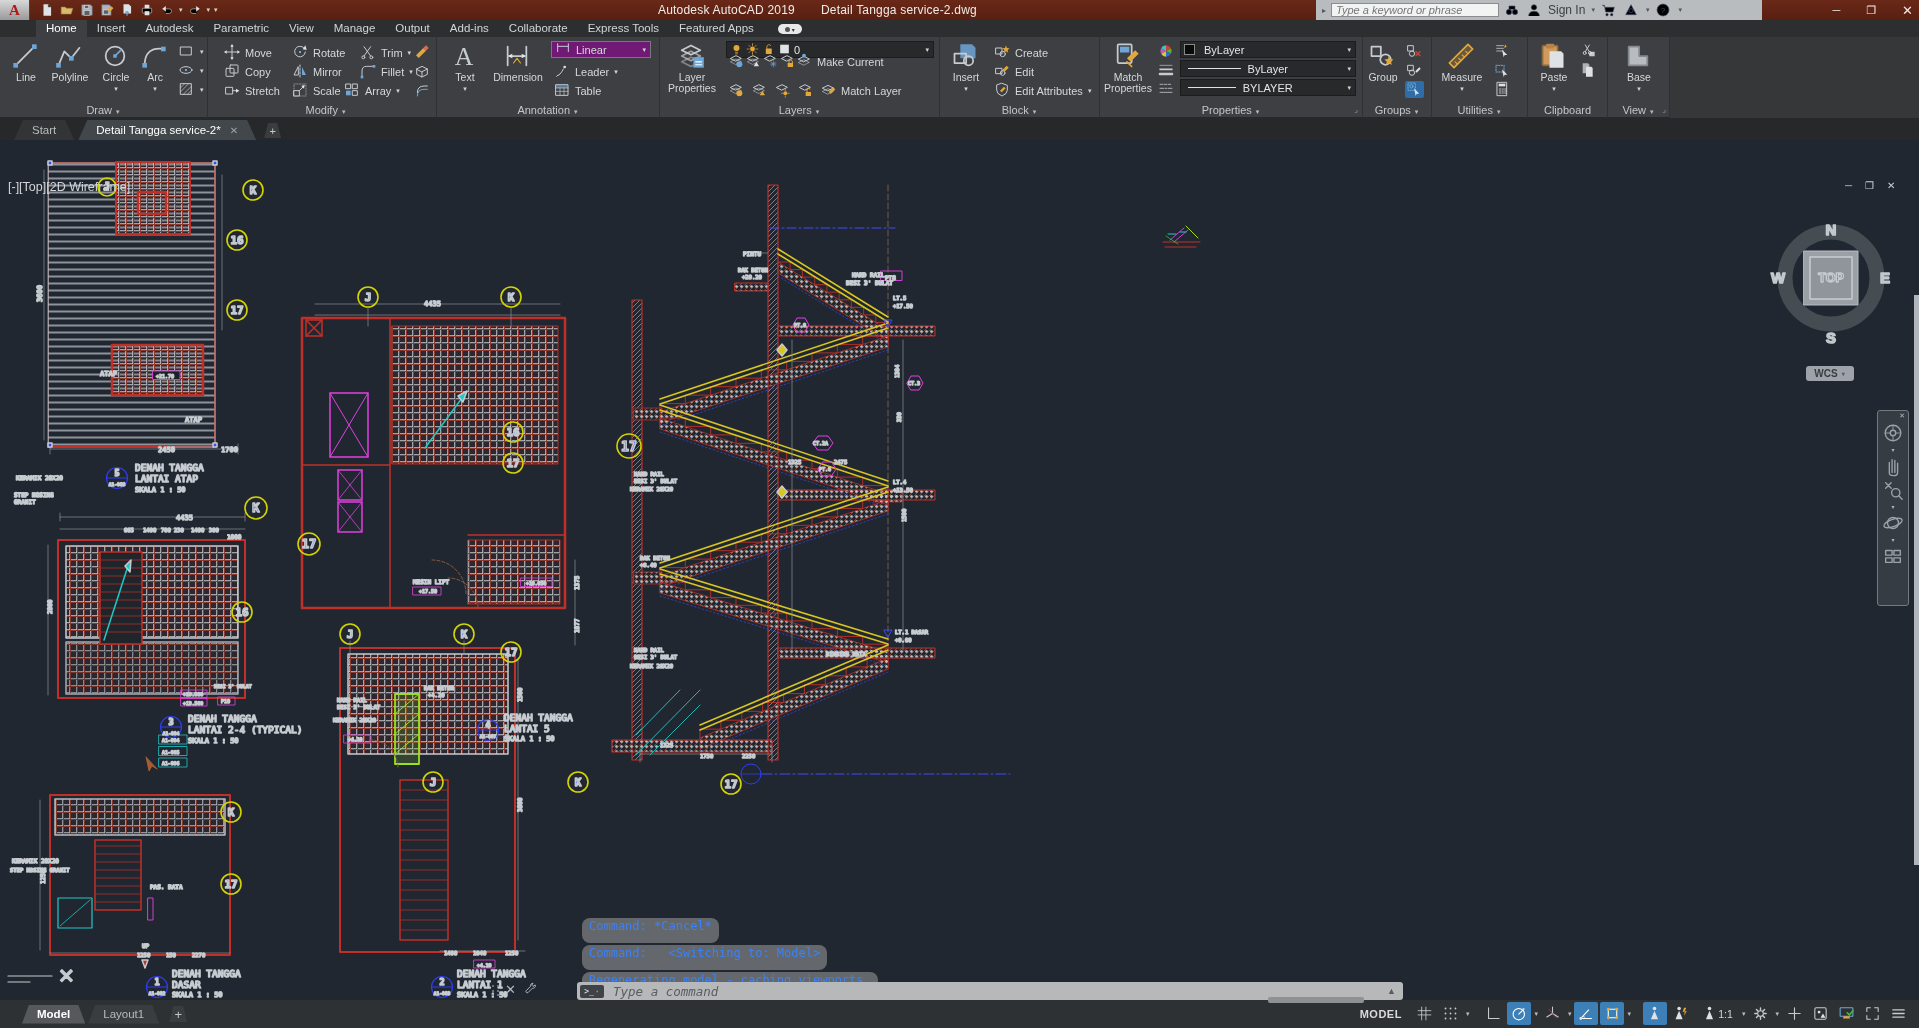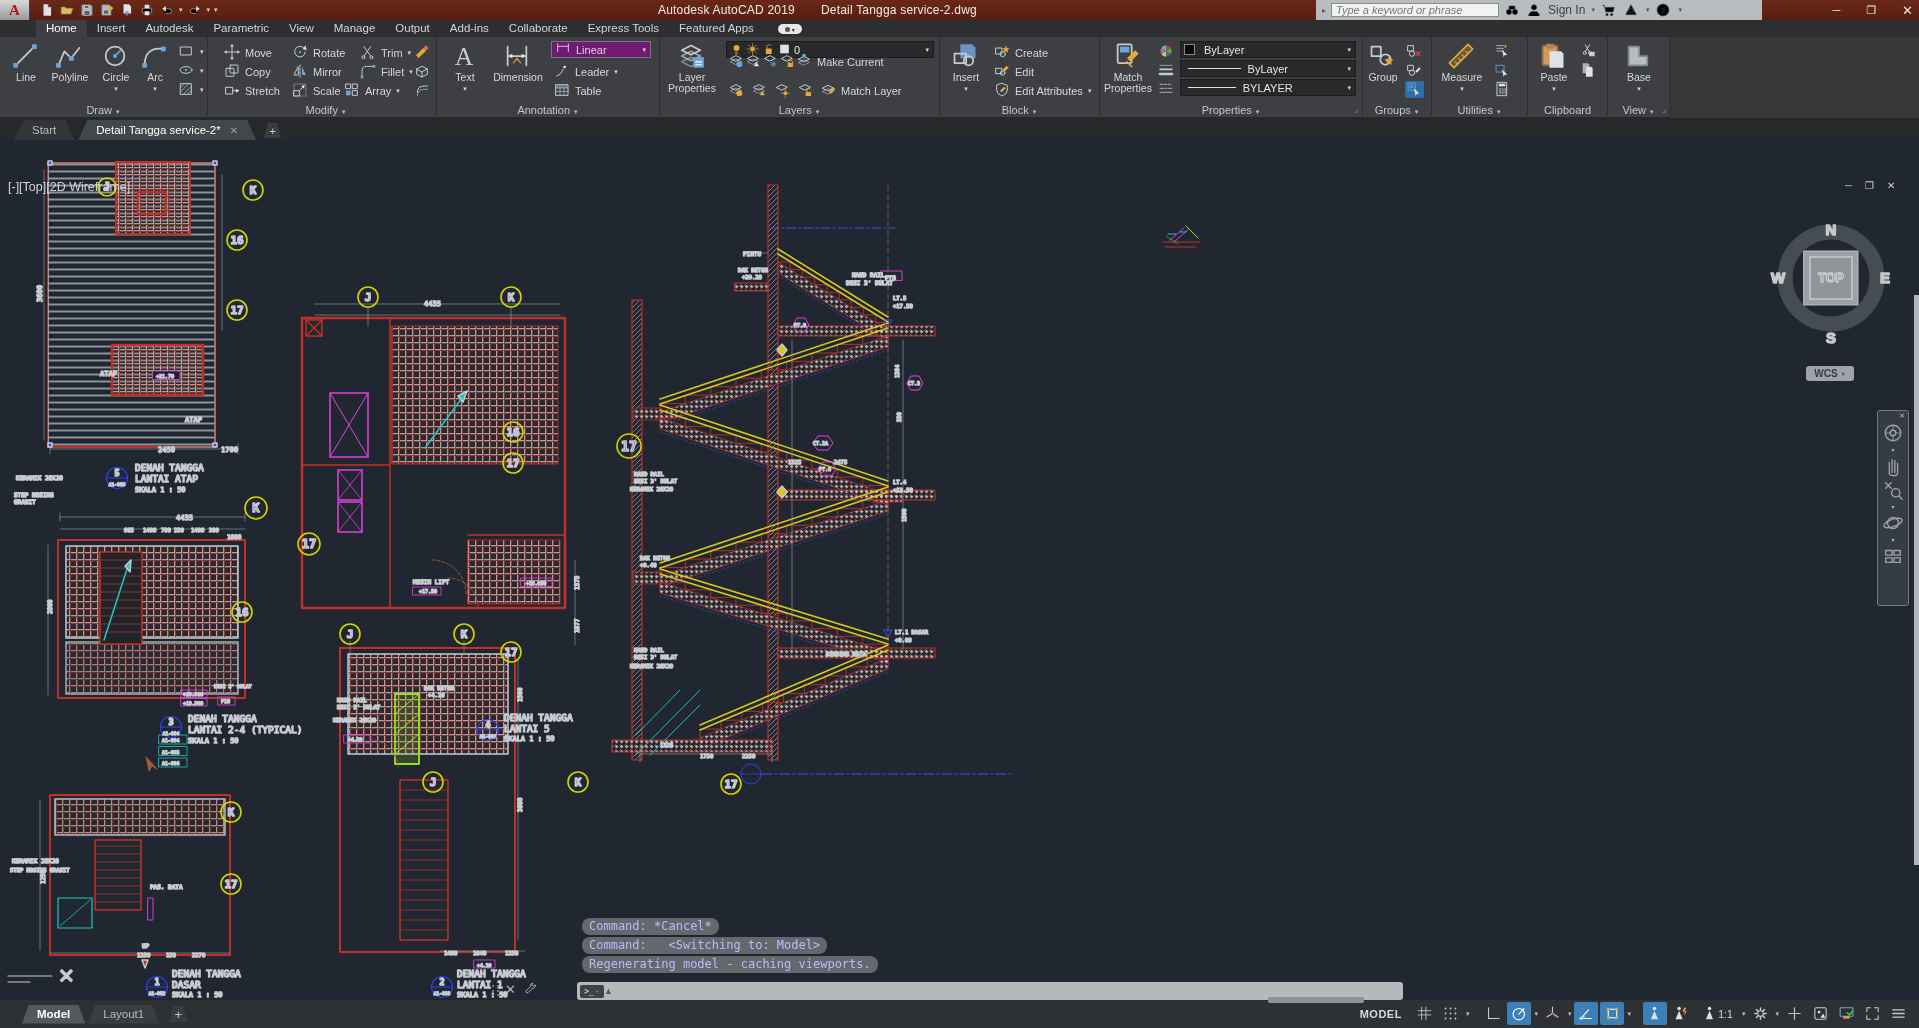--- a/index.html
+++ b/index.html
@@ -60,21 +60,21 @@
 .dwgbtns{position:absolute;left:1845px;top:40px;display:flex;gap:13px;color:#ccd0d3;font-size:10px}
 .wcs{position:absolute;left:1806px;top:226px;width:48px;height:15px;background:#a8aeb3;opacity:.92;border-radius:3px;color:#394045;font-size:10px;font-weight:bold;display:flex;align-items:center;justify-content:center;gap:3px}
 .wcs .car{font-size:6px;color:#566}
 .nav{position:absolute;left:1877px;top:270px;width:32px;height:196px;background:rgba(88,94,100,.38);border:1px solid #74797d;border-radius:3px;display:flex;flex-direction:column;align-items:center;padding-top:3px;gap:2px}
 .nav .ni{width:22px;height:22px;opacity:.85}
 .nav .ni svg{width:22px;height:22px;stroke:#aeb4b9}
 .nav .nx{align-self:flex-end;color:#b4b9bd;font-size:7px;margin:-2px 3px 0 0}
 .nav .car{color:#aeb4b9;font-size:6px}
 .redge{position:absolute;left:1914px;top:155px;width:5px;height:570px;background:#c9d0d5;opacity:.85}
 .chwrap{position:absolute;left:582px;top:778px;display:flex;flex-direction:column;align-items:flex-start;gap:2px}
-.ch{background:rgba(108,112,115,.9);color:#c4b5fd;font:12px "DejaVu Sans Mono",monospace;padding:1px 7px 2px;border-radius:8px;white-space:pre}
+.ch{background:rgba(108,112,115,.9);color:#3b82f6;font:12px "DejaVu Sans Mono",monospace;padding:1px 7px 10px;border-radius:8px;white-space:pre}
 .cbar{position:absolute;left:577px;top:842px;width:826px;height:18px;background:#b6b8ba;border-radius:3px;display:flex;align-items:center}
 .cchip{margin-left:3px;width:24px;height:13px;background:#3f4347;border-radius:2px;color:#e8eaec;font:8px "DejaVu Sans Mono",monospace;display:flex;align-items:center;justify-content:center}
 .cchip .car{color:#9a9fa3;font-size:5px;margin-left:2px}
 .cph{margin-left:9px;font:italic 12.5px "DejaVu Sans Mono",monospace;color:#585d61;flex:1}
 .cup{color:#585d61;font-size:9px;margin-right:7px}
 .cgrip{position:absolute;left:492px;top:845px;width:8px;height:12px;display:grid;grid-template-columns:3px 3px;gap:2px}
 .cgrip i{width:2px;height:2px;background:#8a9096;border-radius:50%}
 .cfx{position:absolute;left:505px;top:842px;color:#b6bcc1;font-size:13px}
 .cfw{position:absolute;left:523px;top:842px}
 .cfw svg{width:15px;height:15px;stroke:#b6bcc1;fill:none;stroke-width:1.5}
@@ -1295,20 +1295,21 @@
         <i></i>
       </div>
     <div class="cfx">✕</div>
     <div class="cfw">
         <svg viewBox="0 0 24 24">
           <path d="M20 6a4 4 0 0 1-5 4L8 17a2.2 2.2 0 0 1-3-3l7-7a4 4 0 0 1 4-5l-2 3 2 2 3-2Z"></path>
         </svg>
       </div>
     <div class="cbar">
       <span class="cchip">&gt;_<span class="car">▾</span></span>
+      <span class="cph">Type a command</span>
       <span class="cup">▲</span>
     </div>
   </div>
 
   <div class="sb ic">
     <div class="ltab act">Model</div>
     <div class="ltab in">Layout1</div>
     <div class="lplus">+</div>
     <div class="sbright">
       <span class="mlabel">MODEL</span>

